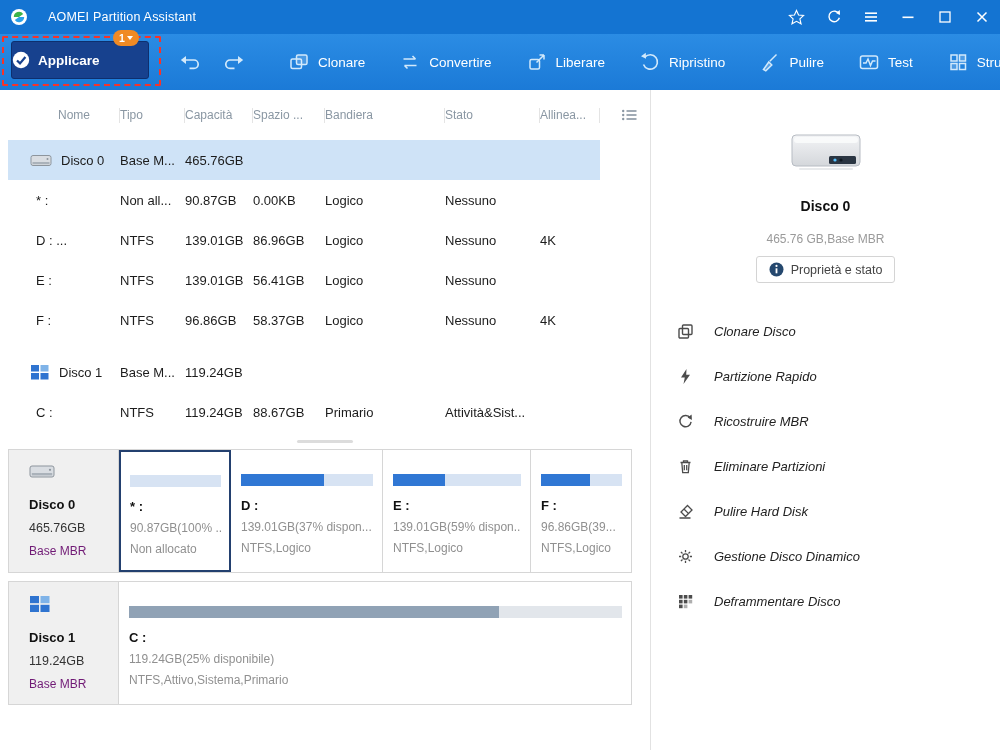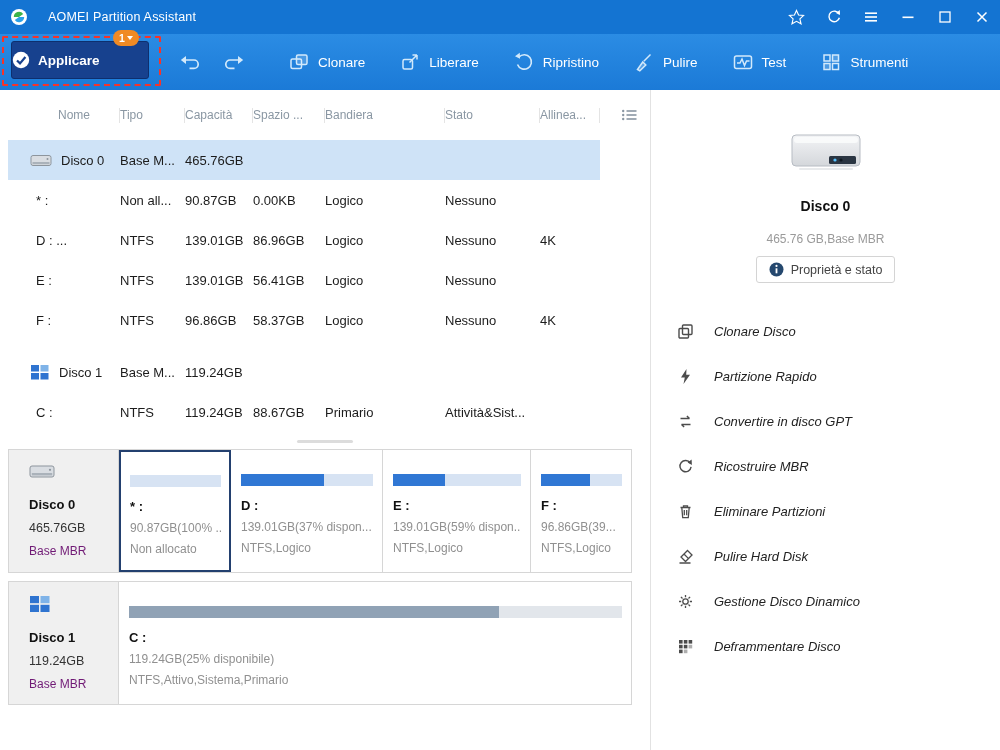--- a/index.html
+++ b/index.html
@@ -160,20 +160,28 @@
 
     <div class="tb-items">
       <div class="tb-item">
         <span class="ico">
           <svg width="22" height="22" viewBox="0 0 22 22" fill="none" stroke="#d2e9fb" stroke-width="1.5">
               <rect x="3" y="8" width="10.5" height="9.5" rx="1.5"></rect>
               <rect x="8.5" y="4" width="10.5" height="9.5" rx="1.5" fill="rgba(255,255,255,.18)"></rect>
             </svg>
         </span>
         <span>Clonare</span>
+      </div>
+      <div class="tb-item">
+        <span class="ico">
+          <svg width="22" height="22" viewBox="0 0 22 22" fill="none" stroke="#d2e9fb" stroke-width="1.6">
+              <path d="M4.5 8 h12 M16.5 8 l-3 -3 M17.5 14.5 h-12 M5.5 14.5 l3 3"></path>
+            </svg>
+        </span>
+        <span>Convertire</span>
       </div>
       <div class="tb-item">
         <span class="ico">
           <svg width="22" height="22" viewBox="0 0 22 22" fill="none" stroke="#d2e9fb" stroke-width="1.5">
               <rect x="4" y="8.5" width="9.5" height="9.5" rx="1.5"></rect>
               <path d="M10.5 11.5 L18 4 M18 4 h-4.5 M18 4 v4.5"></path>
             </svg>
         </span>
         <span>Liberare</span>
       </div>
@@ -456,28 +464,20 @@
           <span class="ico">
             <svg width="17" height="17" viewBox="0 0 17 17">
                 <polygon points="9.5,1 4,9.5 7.8,9.5 6.5,16 13,6.8 9.2,6.8" fill="#4c4c4c"></polygon>
               </svg>
           </span>
           <span>Partizione Rapido</span>
         </div>
         <div class="sb-action">
           <span class="ico">
             <svg width="17" height="17" viewBox="0 0 17 17" fill="none" stroke="#4c4c4c" stroke-width="1.4">
-                <path d="M3.5 5.5 h9 M12.5 5.5 l-2.6 -2.6 M13.5 11.5 h-9 M4.5 11.5 l2.6 2.6"></path>
-              </svg>
-          </span>
-          <span>Convertire in disco GPT</span>
-        </div>
-        <div class="sb-action">
-          <span class="ico">
-            <svg width="17" height="17" viewBox="0 0 17 17" fill="none" stroke="#4c4c4c" stroke-width="1.4">
                 <path d="M13.2 5 A5.6 5.6 0 1 0 14.1 8.9"></path>
                 <polygon points="14.6,1.6 14.9,6.9 10.6,4.5" fill="#4c4c4c" stroke="none"></polygon>
               </svg>
           </span>
           <span>Ricostruire MBR</span>
         </div>
         <div class="sb-action">
           <span class="ico">
             <svg width="17" height="17" viewBox="0 0 17 17" fill="none" stroke="#4c4c4c" stroke-width="1.3">
                 <path d="M3.5 4.5 h10 M6.5 4.5 V2.8 h4 v1.7 M4.8 4.5 l0.9 10.2 h5.6 l0.9 -10.2 M7.3 7 v5.2 M9.7 7 v5.2"></path>

